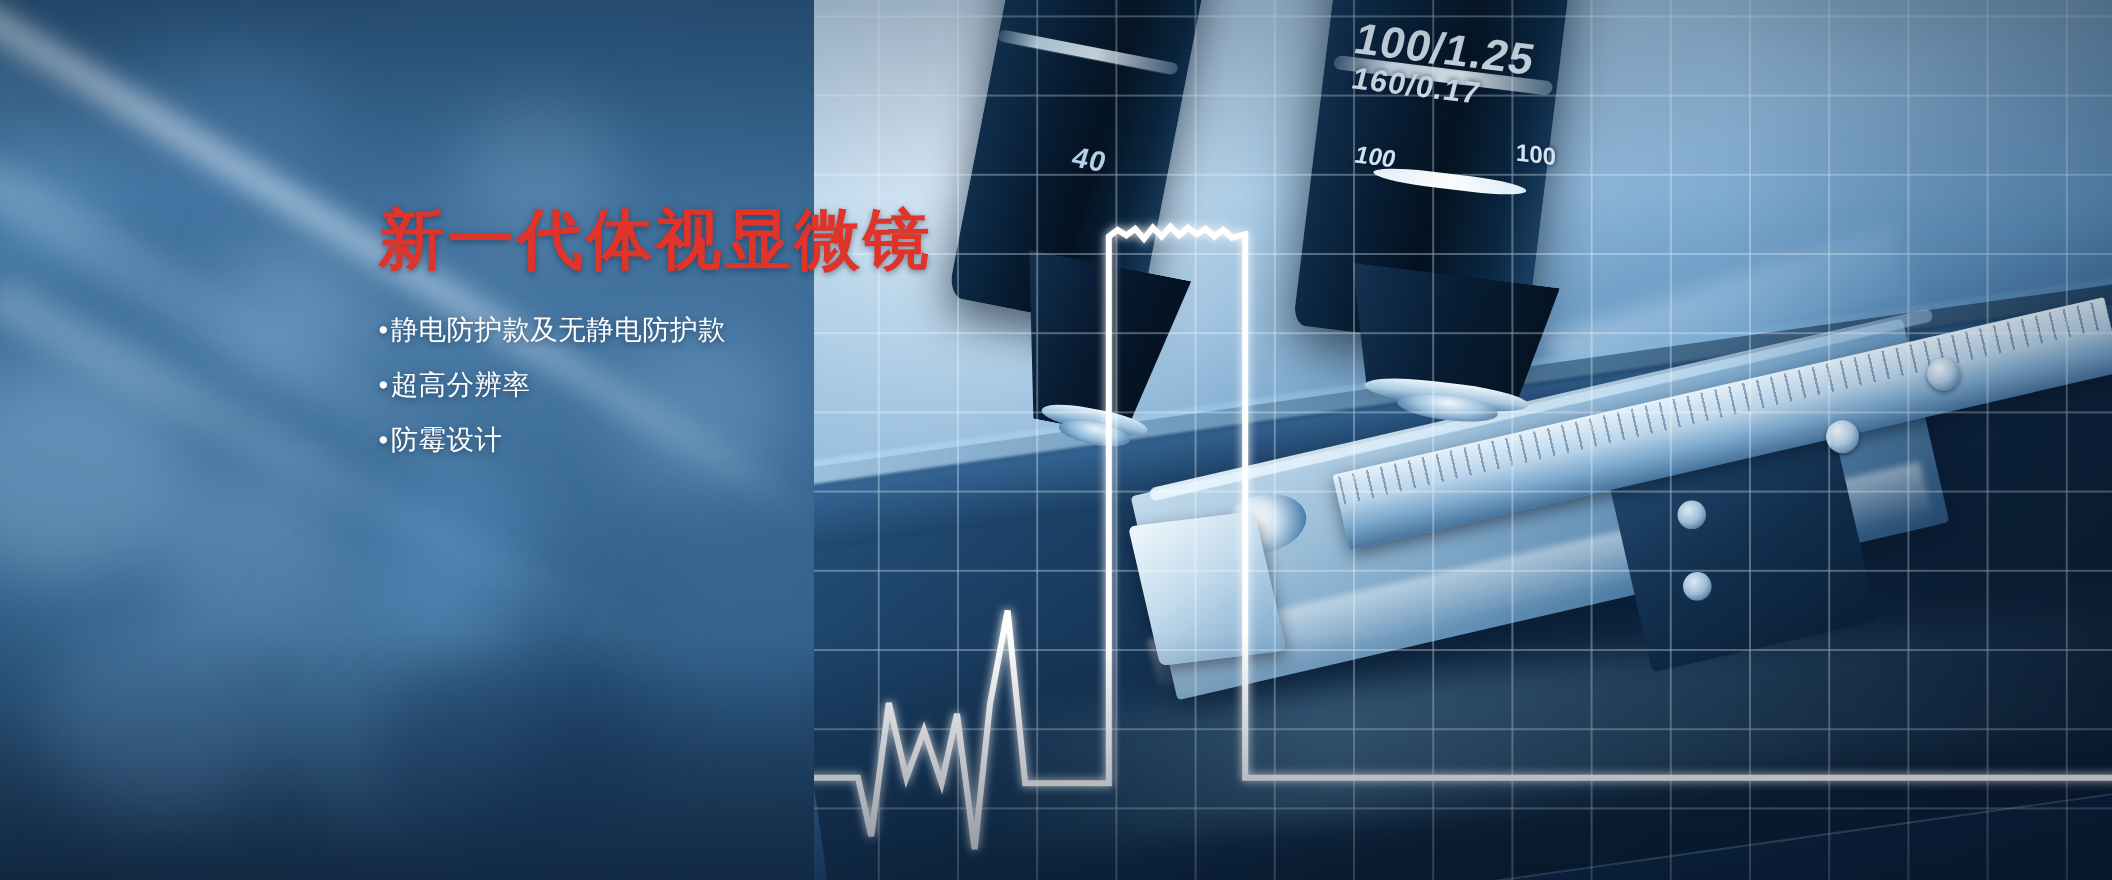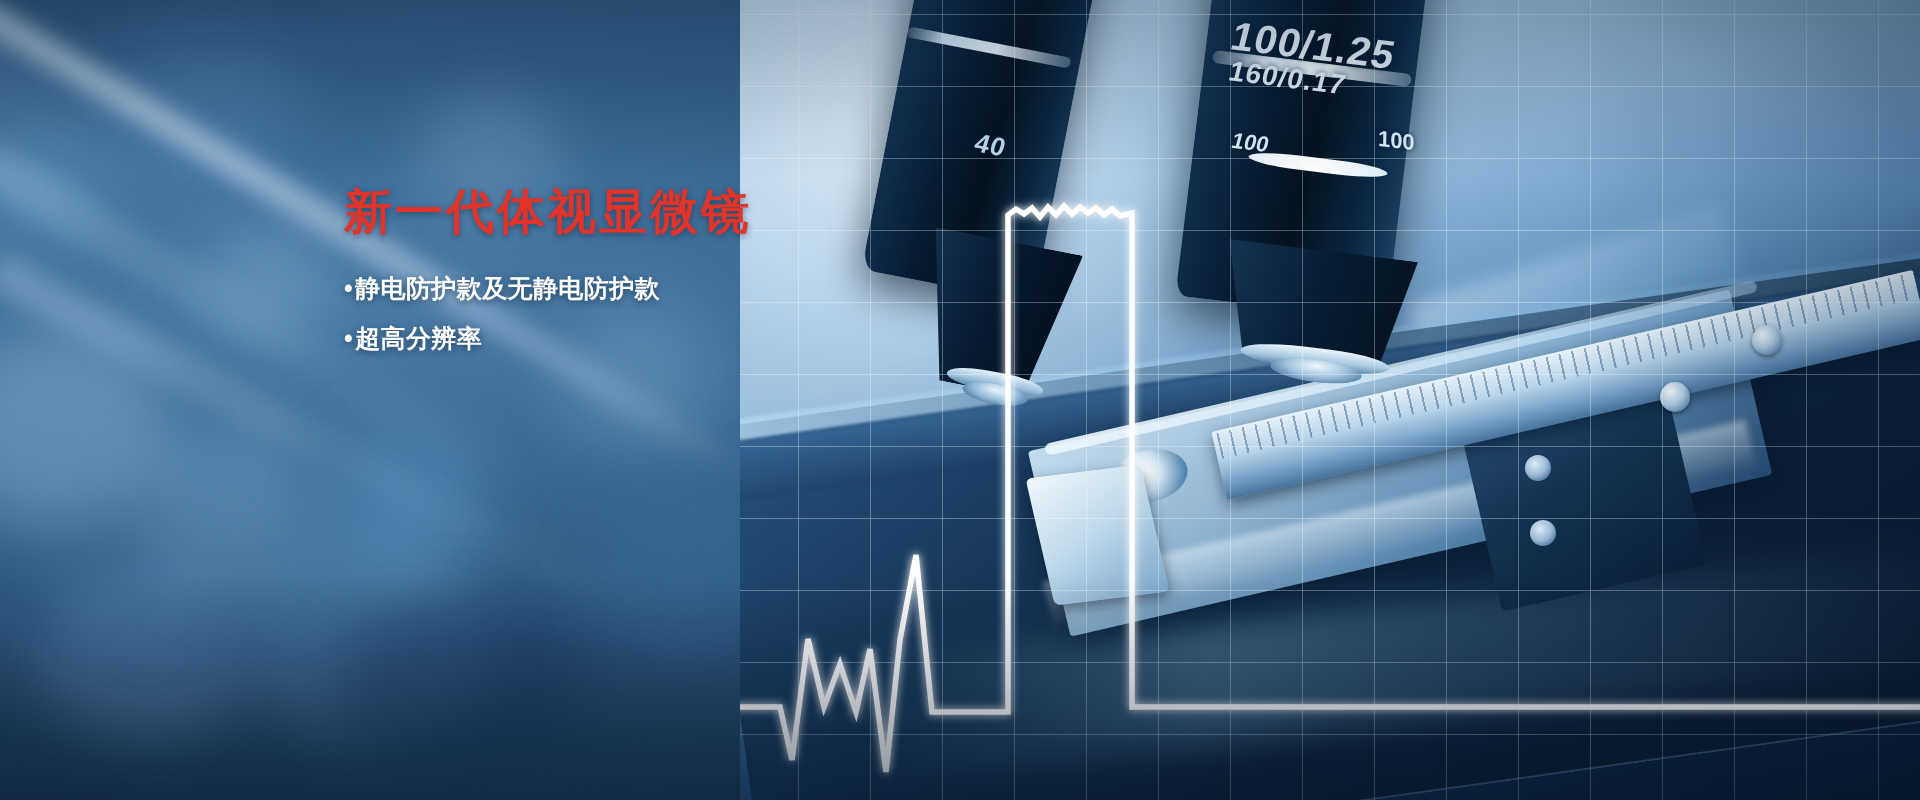--- a/index.html
+++ b/index.html
@@ -261,27 +261,27 @@
     pointer-events:none;
   }
 
   
   .wave{ position:absolute; left:740px; top:0; width:1180px; height:800px; }
   .wave svg{ display:block; }
 
   
   .copy{ position:absolute; left:344px; top:188px; width:720px; }
   .headline{
-    color:#e0342a; font-size:48px; font-weight:700; letter-spacing:3px; line-height:1;
+    color:#e0342a; font-size:60px; font-weight:700; letter-spacing:3px; line-height:1;
     text-shadow:0 2px 6px rgba(10,30,55,.45);
     font-family:"Liberation Sans","DejaVu Sans",sans-serif;
   }
   .bullets{ list-style:none; margin-top:40px; }
   .bullets li{
-    color:#ffffff; font-size:25px; font-weight:700; line-height:1; margin-bottom:25px;
+    color:#ffffff; font-size:25px; font-weight:400; line-height:1; margin-bottom:25px;
     letter-spacing:.4px; text-shadow:0 2px 7px rgba(8,28,52,.55);
     white-space:nowrap;
   }
   .bullets li .dot{ margin-right:2px; }
   .bullets li.latin{ letter-spacing:.8px; }
 </style>
 </head>
 <body>
 
 <div id="banner">
@@ -407,16 +407,17 @@
     </svg>
   </div>
 
   <div class="vignette"></div>
 
   <div class="copy">
     <div class="headline">新一代体视显微镜</div>
     <ul class="bullets">
       <li><span class="dot">•</span><span>静电防护款及无静电防护款</span></li>
       <li><span class="dot">•</span><span>超高分辨率</span></li>
+      <li><span class="dot">•</span><span>防霉设计</span></li>
     </ul>
   </div>
 
 </div>
 
 </body></html>

